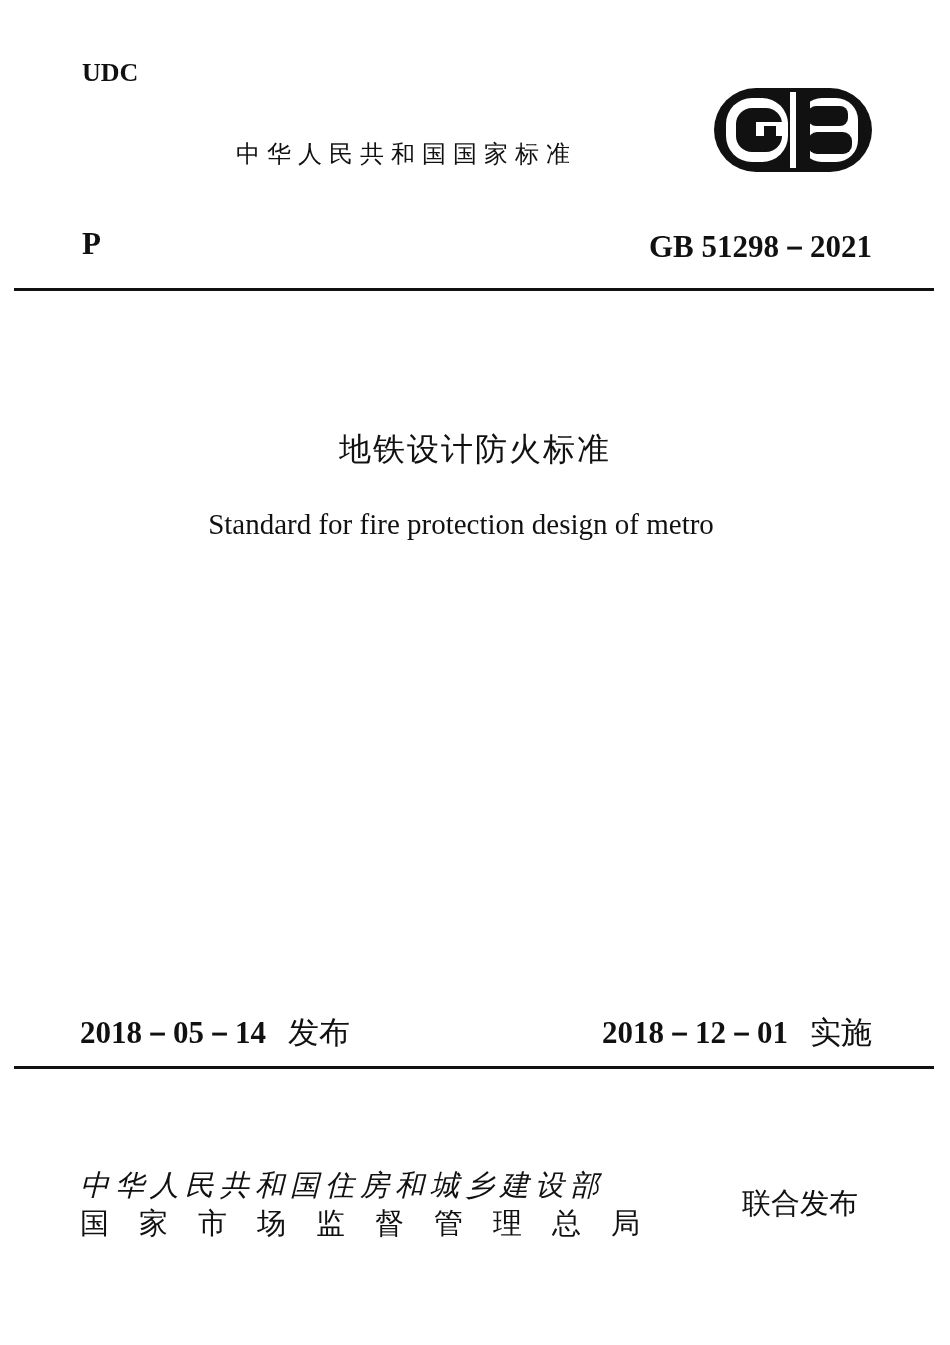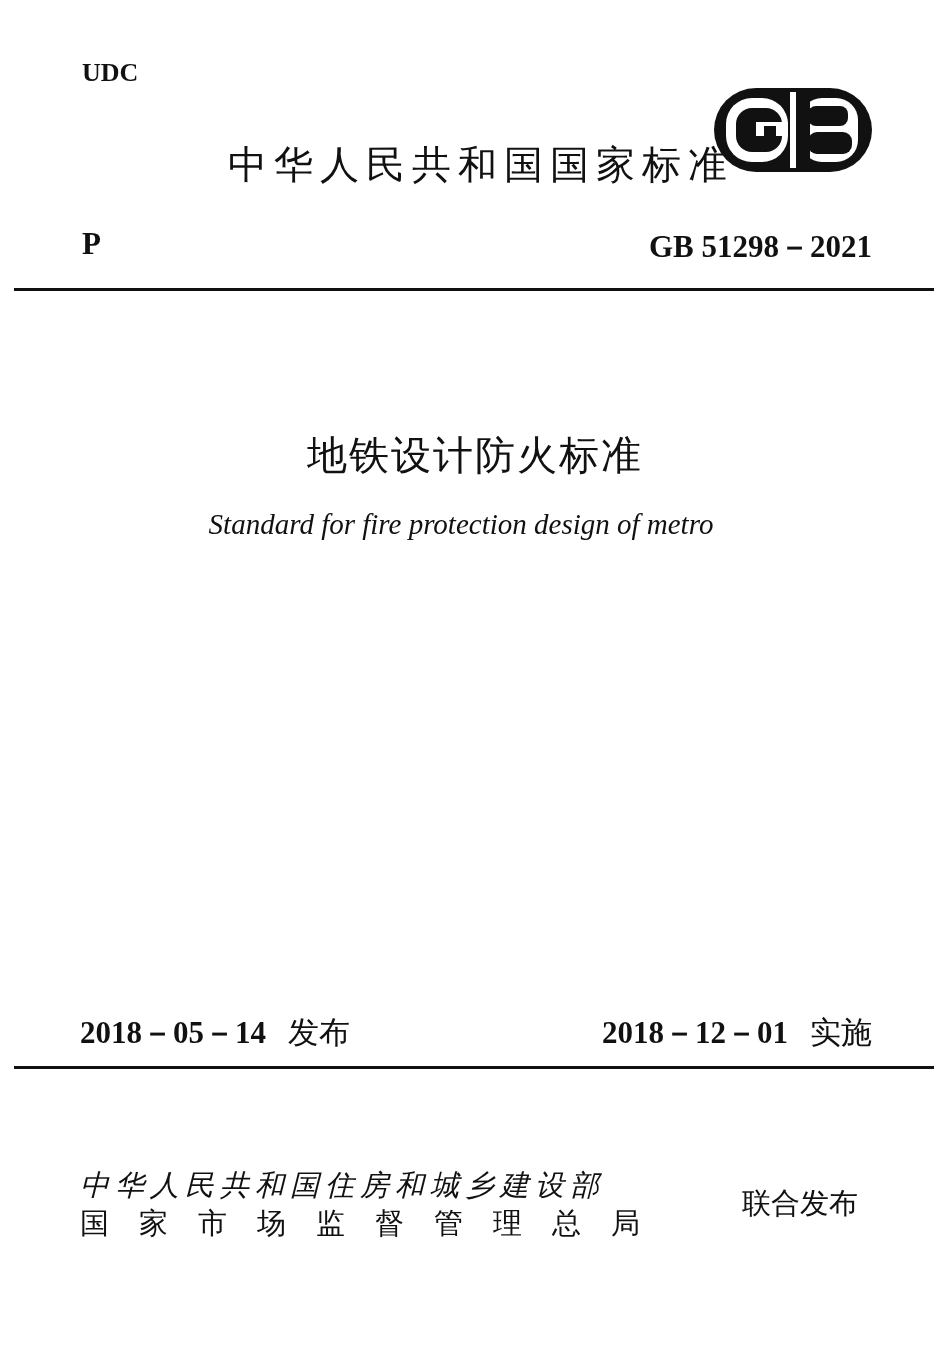--- a/index.html
+++ b/index.html
@@ -1,29 +1,29 @@
 <!DOCTYPE html>
 <html><head>
   <meta charset="utf-8">
   <style>
     html, body { margin: 0; padding: 0; background: #ffffff; }
     body { width: 950px; height: 1345px; position: relative; overflow: hidden; color: #111; }
     .serif { font-family: "Liberation Serif", "DejaVu Serif", serif; }
     .sans { font-family: "DejaVu Sans", "Liberation Sans", sans-serif; }
     .abs { position: absolute; }
     #udc { left: 82px; top: 58px; font-size: 26px; font-weight: bold; }
-    #national-std { left: 228px; top: 138px; font-size: 39px; letter-spacing: 7px; text-align: right; }
+    #national-std { left: 236px; top: 138px; font-size: 24px; letter-spacing: 7px; text-align: right; }
     #gb-logo { left: 712px; top: 86px; width: 162px; height: 88px; }
     #cls { left: 82px; top: 226px; font-size: 31px; font-weight: bold; }
     #code { right: 78px; top: 226px; font-size: 31px; font-weight: bold; }
     .rule { left: 14px; width: 920px; height: 3px; background: #111; }
     #rule1 { top: 288px; }
     #rule2 { top: 1066px; }
-    #title-cn { left: 0; width: 950px; top: 428px; text-align: center; font-size: 40px; letter-spacing: 2px; }
-    #title-en { left: 0; width: 922px; top: 508px; text-align: center; font-size: 29px; font-style: italic; }
+    #title-cn { left: 0; width: 950px; top: 428px; text-align: center; font-size: 32px; letter-spacing: 2px; }
+    #title-en { left: 0; width: 922px; top: 508px; text-align: center; font-size: 29px; }
     #issue { left: 80px; top: 1012px; font-size: 31px; font-weight: bold; }
     #impl { right: 78px; top: 1012px; font-size: 31px; font-weight: bold; }
     .date-label { font-weight: normal; margin-left: 22px; text-align: right; }
     #issuer1 { left: 80px; top: 1166px; font-size: 29px; letter-spacing: 6px; font-style: italic; }
     #issuer2 { left: 80px; top: 1204px; font-size: 29px; letter-spacing: 30px; }
     #joint { left: 742px; top: 1184px; font-size: 29px; }
   </style>
 </head>
 <body>
 

